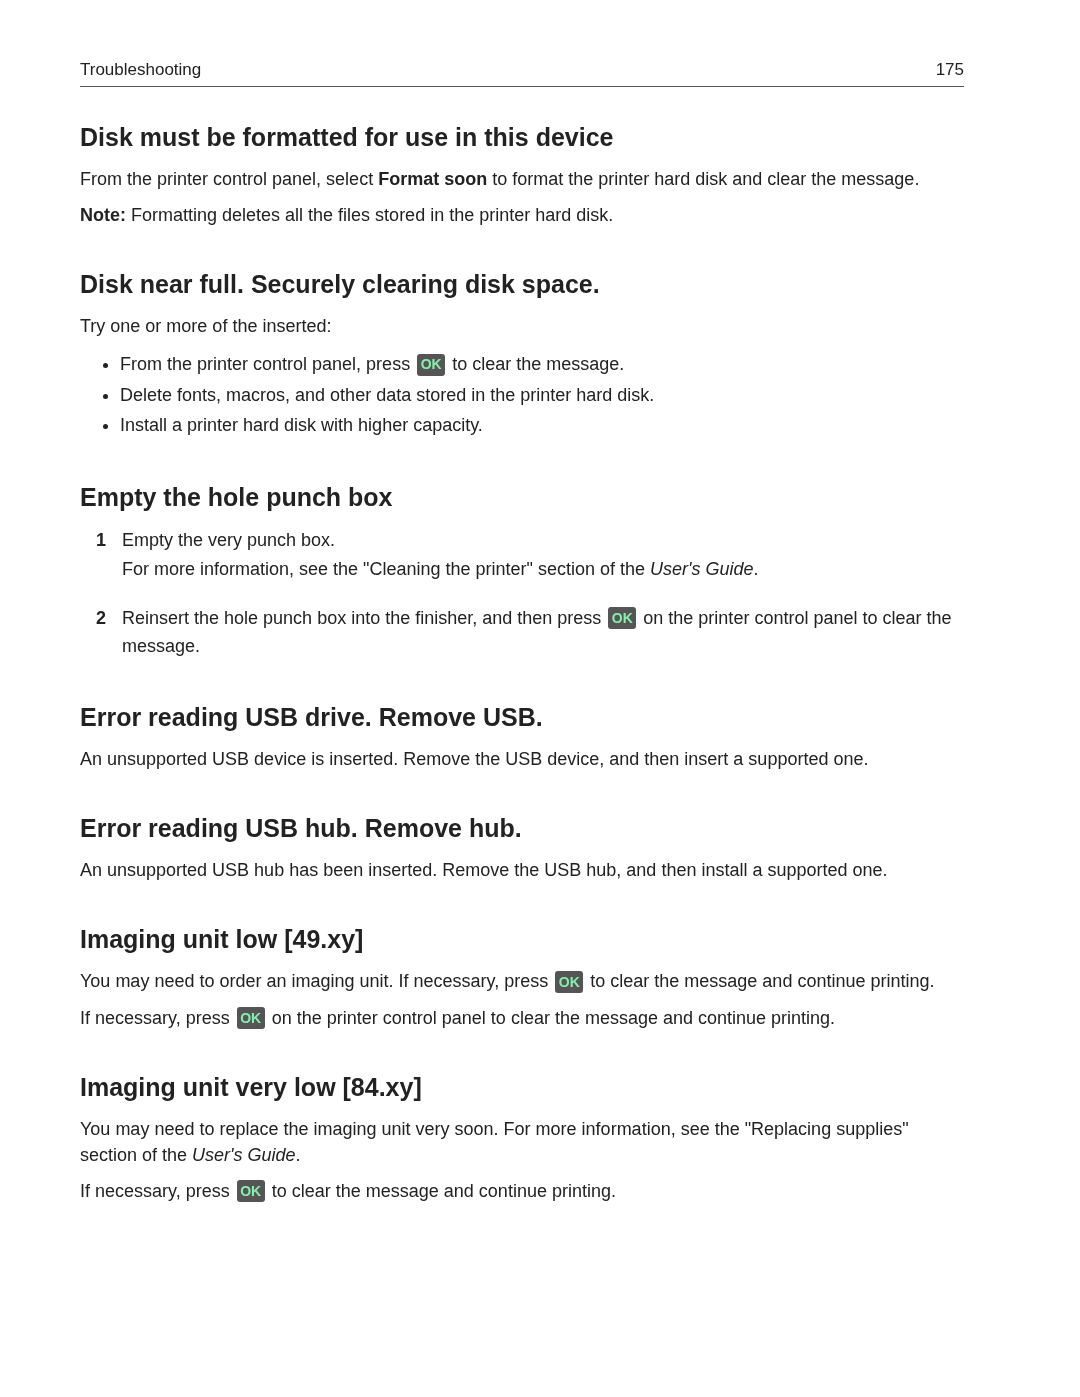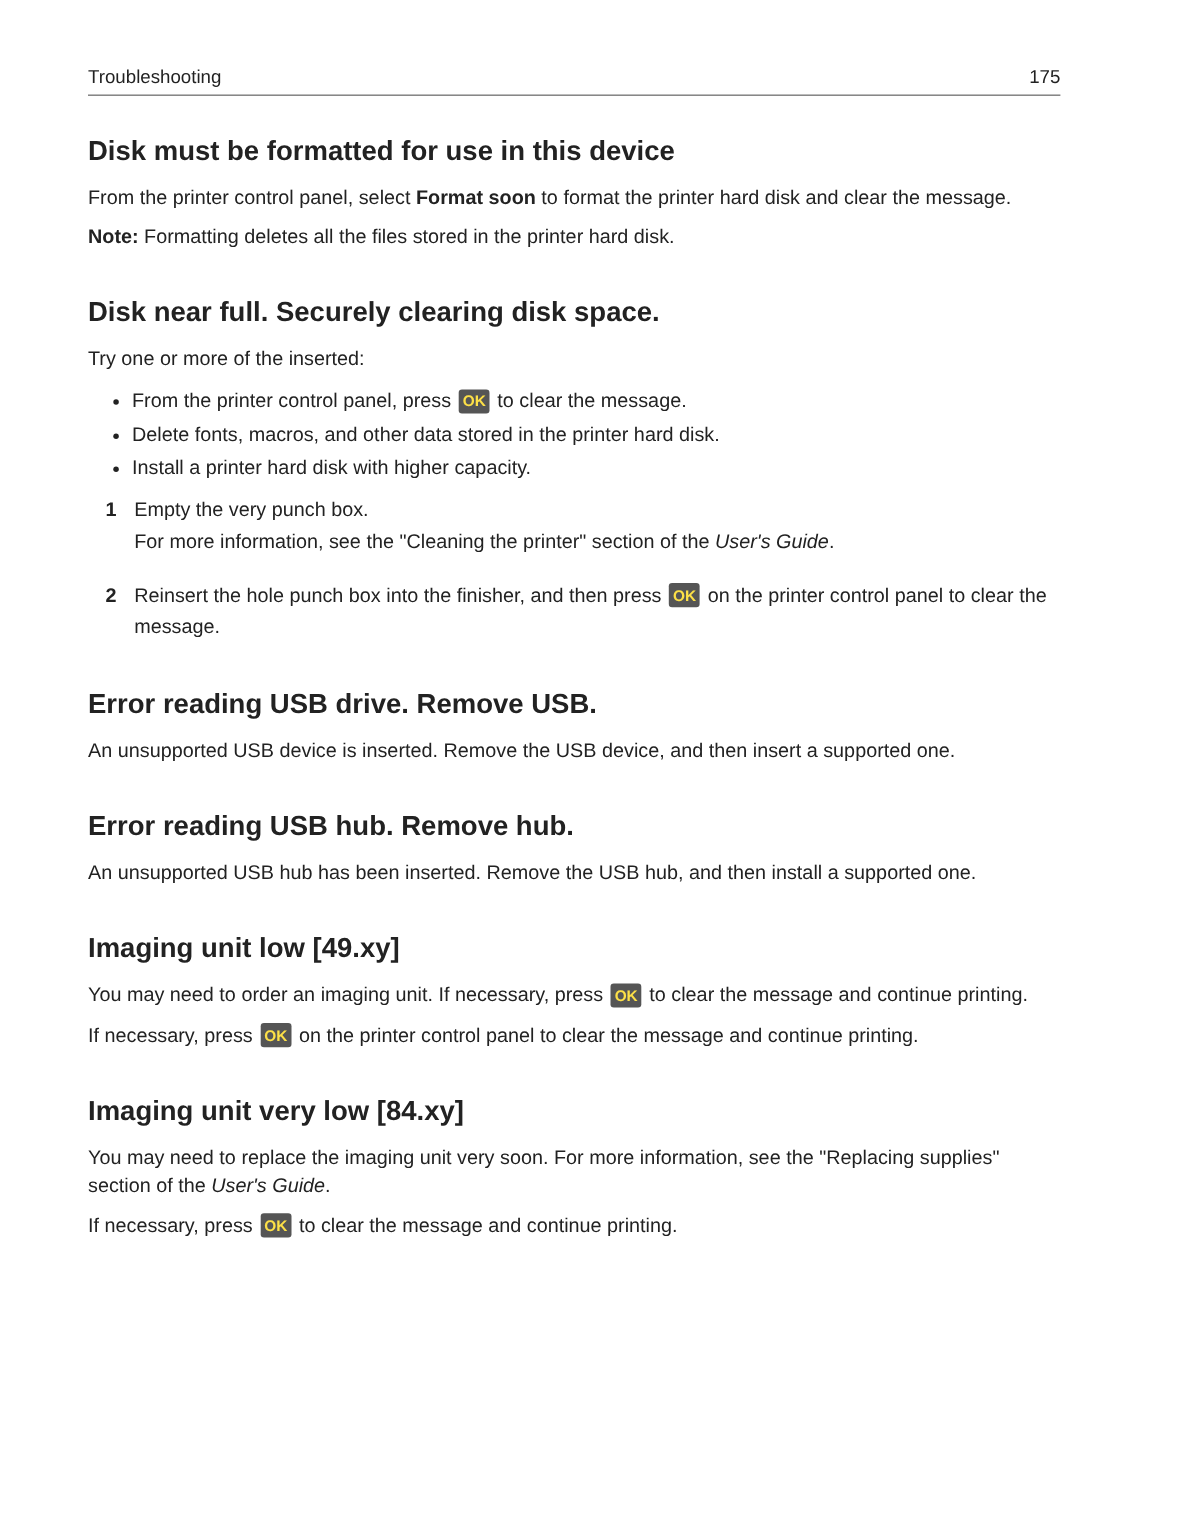--- a/index.html
+++ b/index.html
@@ -65,21 +65,21 @@
     font-weight: 700;
     position: absolute;
     left: -4px;
     top: 0;
   }
   .ok-btn {
     display: inline-flex;
     align-items: center;
     justify-content: center;
     background: #555;
-    color: #fde047;
+    color: #86efac;
     font-weight: 700;
     font-size: 14px;
     width: 28px;
     height: 22px;
     border-radius: 3px;
     vertical-align: middle;
     margin: 0 2px;
     position: relative;
     top: -1px;
   }
@@ -107,20 +107,21 @@
   <h2 class="section-heading">Disk near full. Securely clearing disk space.</h2>
   <p class="body">Try one or more of the inserted:</p>
   <ul class="bullets">
     <li>
       <span>From the printer control panel, press </span><span class="ok-btn">OK</span><span> to clear the message.</span>
     </li>
     <li>Delete fonts, macros, and other data stored in the printer hard disk.</li>
     <li>Install a printer hard disk with higher capacity.</li>
   </ul>
 
+  <h2 class="section-heading">Empty the hole punch box</h2>
   <ol class="steps">
     <li>
       <span>Empty the very punch box.</span><br>
       <span>For more information, see the "Cleaning the printer" section of the </span><em>User's Guide</em><span>.</span>
     </li>
     <li>
       <span>Reinsert the hole punch box into the finisher, and then press </span><span class="ok-btn">OK</span><span> on the printer control panel to clear the message.</span>
     </li>
   </ol>
 

